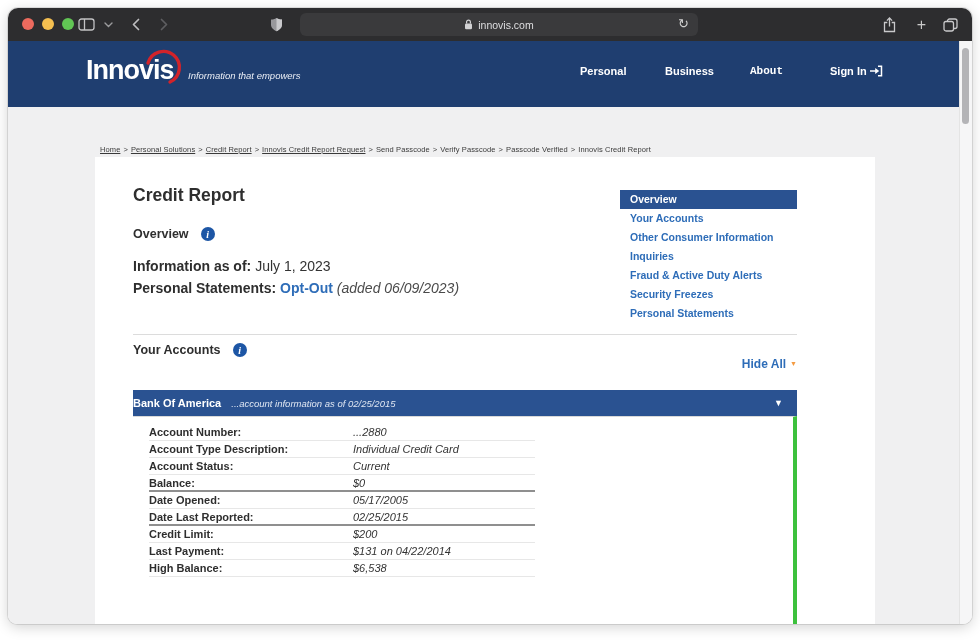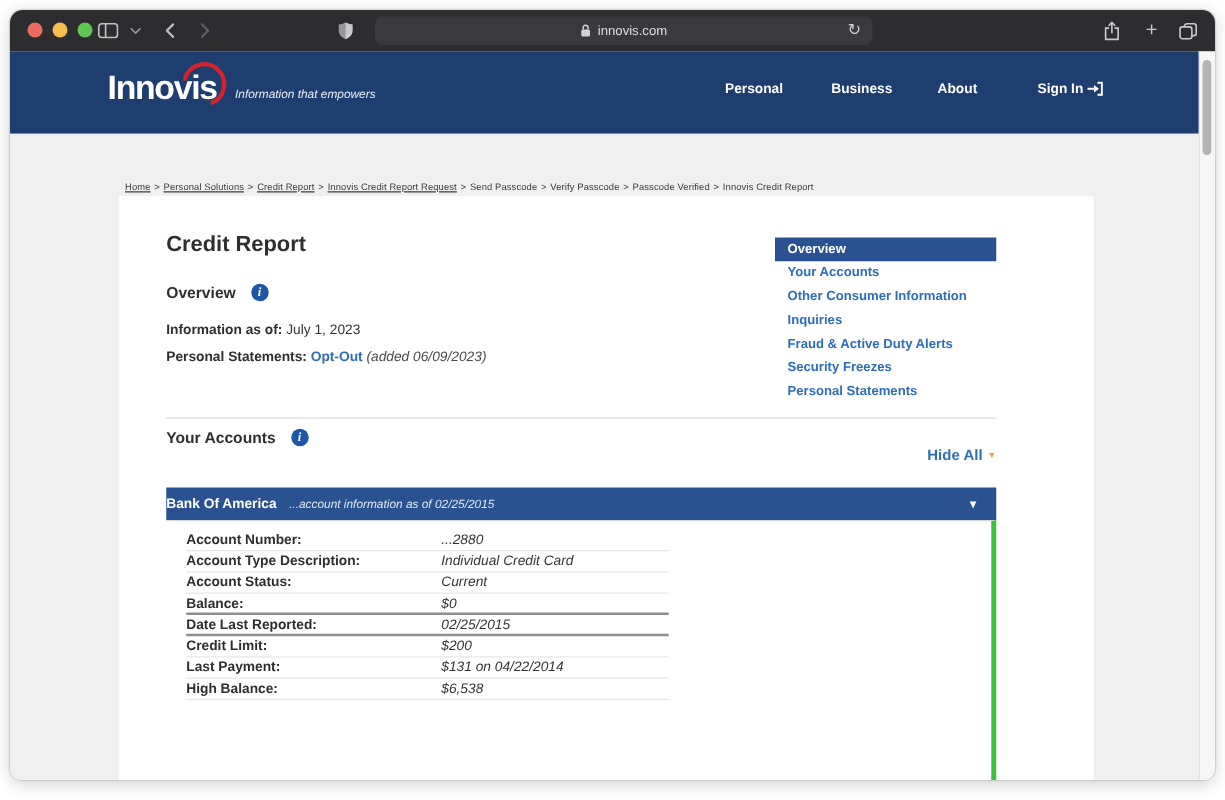--- a/index.html
+++ b/index.html
@@ -39,21 +39,21 @@
   .crumb-sep { margin:0 3px; }
 
   .card { position:absolute; left:87px; top:50px; width:780px; bottom:-4px; background:#ffffff; }
 
   .h1 { position:absolute; left:38px; top:28px; font-size:17.5px; font-weight:700; color:#2e2e2e; }
   .sec-row { position:absolute; left:38px; display:flex; align-items:center; gap:12px; }
   .sec-title { font-size:12.5px; font-weight:700; color:#2e2e2e; }
   .info-badge { width:14px; height:14px; border-radius:50%; background:#1d56a5; color:#fff;
                 display:inline-flex; align-items:center; justify-content:center;
                 font-family:"Liberation Serif", serif; font-style:italic; font-weight:700; font-size:10px; cursor:pointer; }
-  .meta-line { position:absolute; left:38px; font-size:11px; color:#2e2e2e; }
+  .meta-line { position:absolute; left:38px; font-size:14px; color:#2e2e2e; }
   .meta-label { font-weight:700; }
   .meta-value { font-weight:400; color:#333; }
   .link-blue { color:#2e6db8; font-weight:700; cursor:pointer; }
   .meta-note { font-style:italic; color:#4a4a4a; }
 
   .side-nav { position:absolute; top:33px; right:78px; width:177px; }
   .side-nav-item { font-size:10.5px; font-weight:700; color:#2e6db8; padding:3px 10px 4px 10px; cursor:pointer; }
   .side-nav-item.active { background:#2a5291; color:#ffffff; }
 
   .divider { position:absolute; left:38px; right:78px; top:177px; height:1px; background:#dcdcdc; }
@@ -148,21 +148,21 @@
     <span class="logo-text">Innovis</span>
     <span class="swoosh">
       <svg width="44" height="44" viewBox="0 0 44 44">
           <path d="M7 17 A 16 16 0 1 1 29 36" fill="none" stroke="#d2232a" stroke-width="3.4" stroke-linecap="round"></path>
         </svg>
     </span>
     <span class="tagline">Information that empowers</span>
 
     <span class="topnav-item" style="left:572px;">Personal</span>
     <span class="topnav-item" style="left:657px;">Business</span>
-    <span class="topnav-item" style="left:742px;">About</span>
+    <span class="topnav-item" style="left:742px;font-family:Liberation Mono, monospace;">About</span>
     <span class="topnav-item signin" style="left:822px;">
       <span>Sign In</span>
       <span>
         <svg width="14" height="12" viewBox="0 0 14 12">
             <path d="M9 1.2 H12.5 V10.8 H9" fill="none" stroke="#ffffff" stroke-width="1.5"></path>
             <line x1="1" y1="6" x2="8.5" y2="6" stroke="#ffffff" stroke-width="1.5"></line>
             <polygon points="6.2,3 10.2,6 6.2,9" fill="#ffffff"></polygon>
           </svg>
       </span>
     </span>
@@ -231,20 +231,24 @@
                 <span class="tbl-value">Individual Credit Card</span>
               </div>
             <div class="tbl-row">
                 <span class="tbl-label">Account Status:</span>
                 <span class="tbl-value">Current</span>
               </div>
             <div class="tbl-row group-end">
                 <span class="tbl-label">Balance:</span>
                 <span class="tbl-value">$0</span>
               </div>
+            <div class="tbl-row">
+                <span class="tbl-label">Date Opened:</span>
+                <span class="tbl-value">05/17/2005</span>
+              </div>
             <div class="tbl-row group-end">
                 <span class="tbl-label">Date Last Reported:</span>
                 <span class="tbl-value">02/25/2015</span>
               </div>
             <div class="tbl-row">
                 <span class="tbl-label">Credit Limit:</span>
                 <span class="tbl-value">$200</span>
               </div>
             <div class="tbl-row">
                 <span class="tbl-label">Last Payment:</span>

